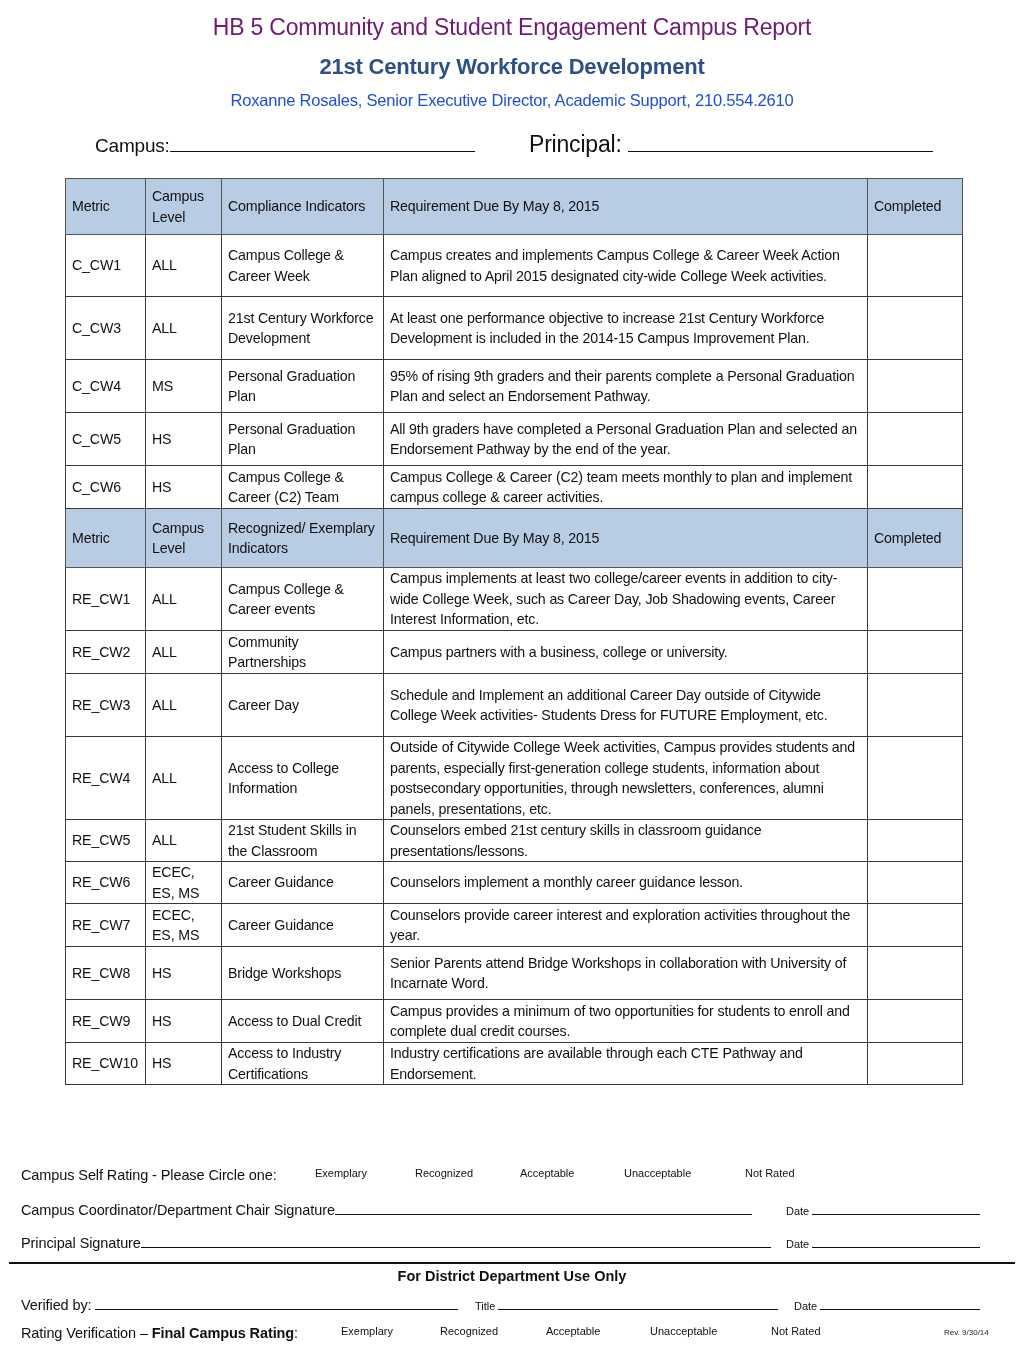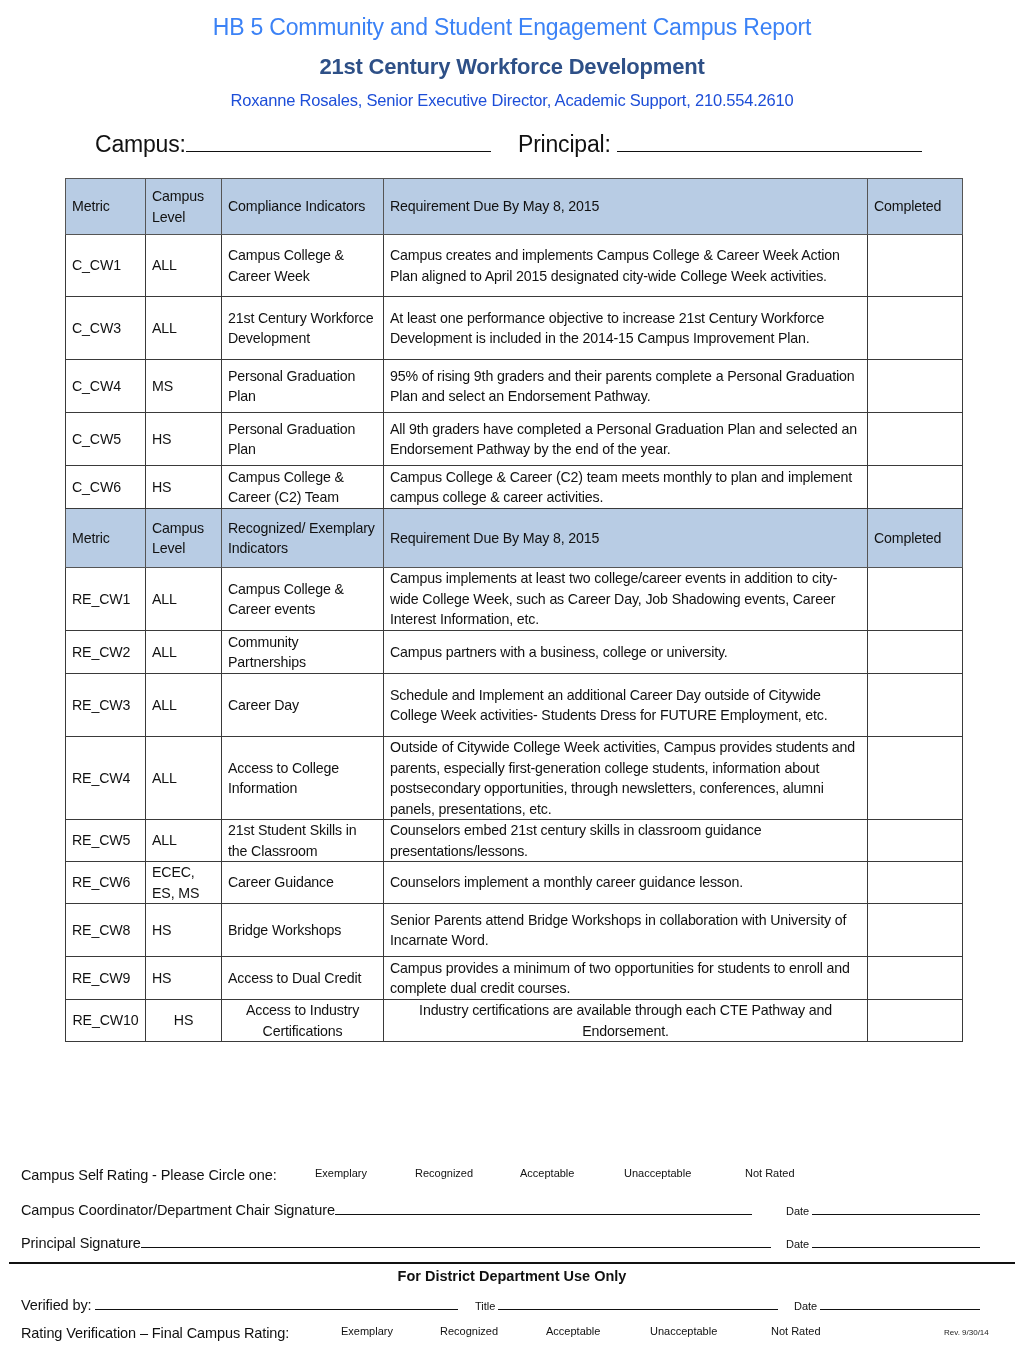--- a/index.html
+++ b/index.html
@@ -2,35 +2,35 @@
 <html><head>
 <meta charset="utf-8">
 <style>
   html, body { margin: 0; padding: 0; background: #ffffff; }
   body {
     width: 1024px; height: 1365px; position: relative; overflow: hidden;
     font-family: "Liberation Sans", "DejaVu Sans", sans-serif; color: #111;
   }
   .title {
     position: absolute; left: 0; width: 1024px; top: 14px; text-align: center;
-    font-size: 23px; color: #3b82f6; letter-spacing: -0.2px;
+    font-size: 23px; color: #701a75; letter-spacing: -0.2px;
   }
   .subtitle {
     position: absolute; left: 0; width: 1024px; top: 54px; text-align: center;
     font-size: 22px; font-weight: bold; color: #2e5087; letter-spacing: -0.2px;
   }
   .contact {
     position: absolute; left: 0; width: 1024px; top: 91px; text-align: center;
     font-size: 16.5px; color: #1d4ed8; letter-spacing: -0.2px;
   }
   .campus-line {
-    position: absolute; left: 95px; top: 129px; font-size: 23px; color: #111; letter-spacing: -0.2px;
+    position: absolute; left: 95px; top: 129px; font-size: 19px; color: #111; letter-spacing: -0.2px;
   }
   .principal-line {
-    position: absolute; left: 518px; top: 129px; font-size: 23px; color: #111; letter-spacing: -0.2px;
+    position: absolute; left: 529px; top: 129px; font-size: 23px; color: #111; letter-spacing: -0.2px;
   }
   .blank { display: inline-block; border-bottom: 1.5px solid #111; height: 22px; vertical-align: baseline; }
 
   table.req {
     position: absolute; left: 65px; top: 178px; width: 897px;
     border-collapse: collapse; table-layout: fixed;
     font-size: 14.2px; line-height: 20.5px; letter-spacing: -0.15px;
   }
   table.req td {
     border: 1px solid #3a3a3a; padding: 0 6px; vertical-align: middle; color: #111;
@@ -47,21 +47,21 @@
   .uline { display: inline-block; border-bottom: 1px solid #111; height: 14px; vertical-align: baseline; }
   .divider {
     position: absolute; left: 9px; top: 1262px; width: 1006px; height: 0;
     border-top: 2.5px solid #111;
   }
   .district-head {
     position: absolute; left: 0; width: 1024px; top: 1268px; text-align: center;
     font-size: 14.5px; font-weight: bold; color: #111;
   }
   .rev { position: absolute; left: 944px; top: 1328px; font-size: 8px; color: #222; }
-  b.bold { font-weight: normal; }
+  b.bold { font-weight: bold; }
 </style>
 </head>
 <body>
 
 <div class="title">HB 5 Community and Student Engagement Campus Report</div>
 <div class="subtitle">21st Century Workforce Development</div>
 <div class="contact">Roxanne Rosales, Senior Executive Director, Academic Support, 210.554.2610</div>
 
 <div class="campus-line">
   <span>Campus:</span><span class="blank" style="width:305px"></span>
@@ -163,35 +163,42 @@
         <td>Counselors embed 21st century skills in classroom guidance presentations/lessons.</td>
         <td></td>
       </tr>
       <tr style="height: 42px;">
         <td>RE_CW6</td>
         <td>ECEC, ES, MS</td>
         <td>Career Guidance</td>
         <td>Counselors implement a monthly career guidance lesson.</td>
         <td></td>
       </tr>
+      <tr style="height: 43px;">
+        <td>RE_CW7</td>
+        <td>ECEC, ES, MS</td>
+        <td>Career Guidance</td>
+        <td>Counselors provide career interest and exploration activities throughout the year.</td>
+        <td></td>
+      </tr>
       <tr style="height: 53px;">
         <td>RE_CW8</td>
         <td>HS</td>
         <td>Bridge Workshops</td>
         <td>Senior Parents attend Bridge Workshops in collaboration with University of Incarnate Word.</td>
         <td></td>
       </tr>
       <tr style="height: 43px;">
         <td>RE_CW9</td>
         <td>HS</td>
         <td>Access to Dual Credit</td>
         <td>Campus provides a minimum of two opportunities for students to enroll and complete dual credit courses.</td>
         <td></td>
       </tr>
-      <tr style="height: 42px; text-align: center;">
+      <tr style="height: 42px;">
         <td>RE_CW10</td>
         <td>HS</td>
         <td>Access to Industry Certifications</td>
         <td>Industry certifications are available through each CTE Pathway and Endorsement.</td>
         <td></td>
       </tr>
     </tbody>
 </table>
 
 <div class="line" style="top:1167px">

